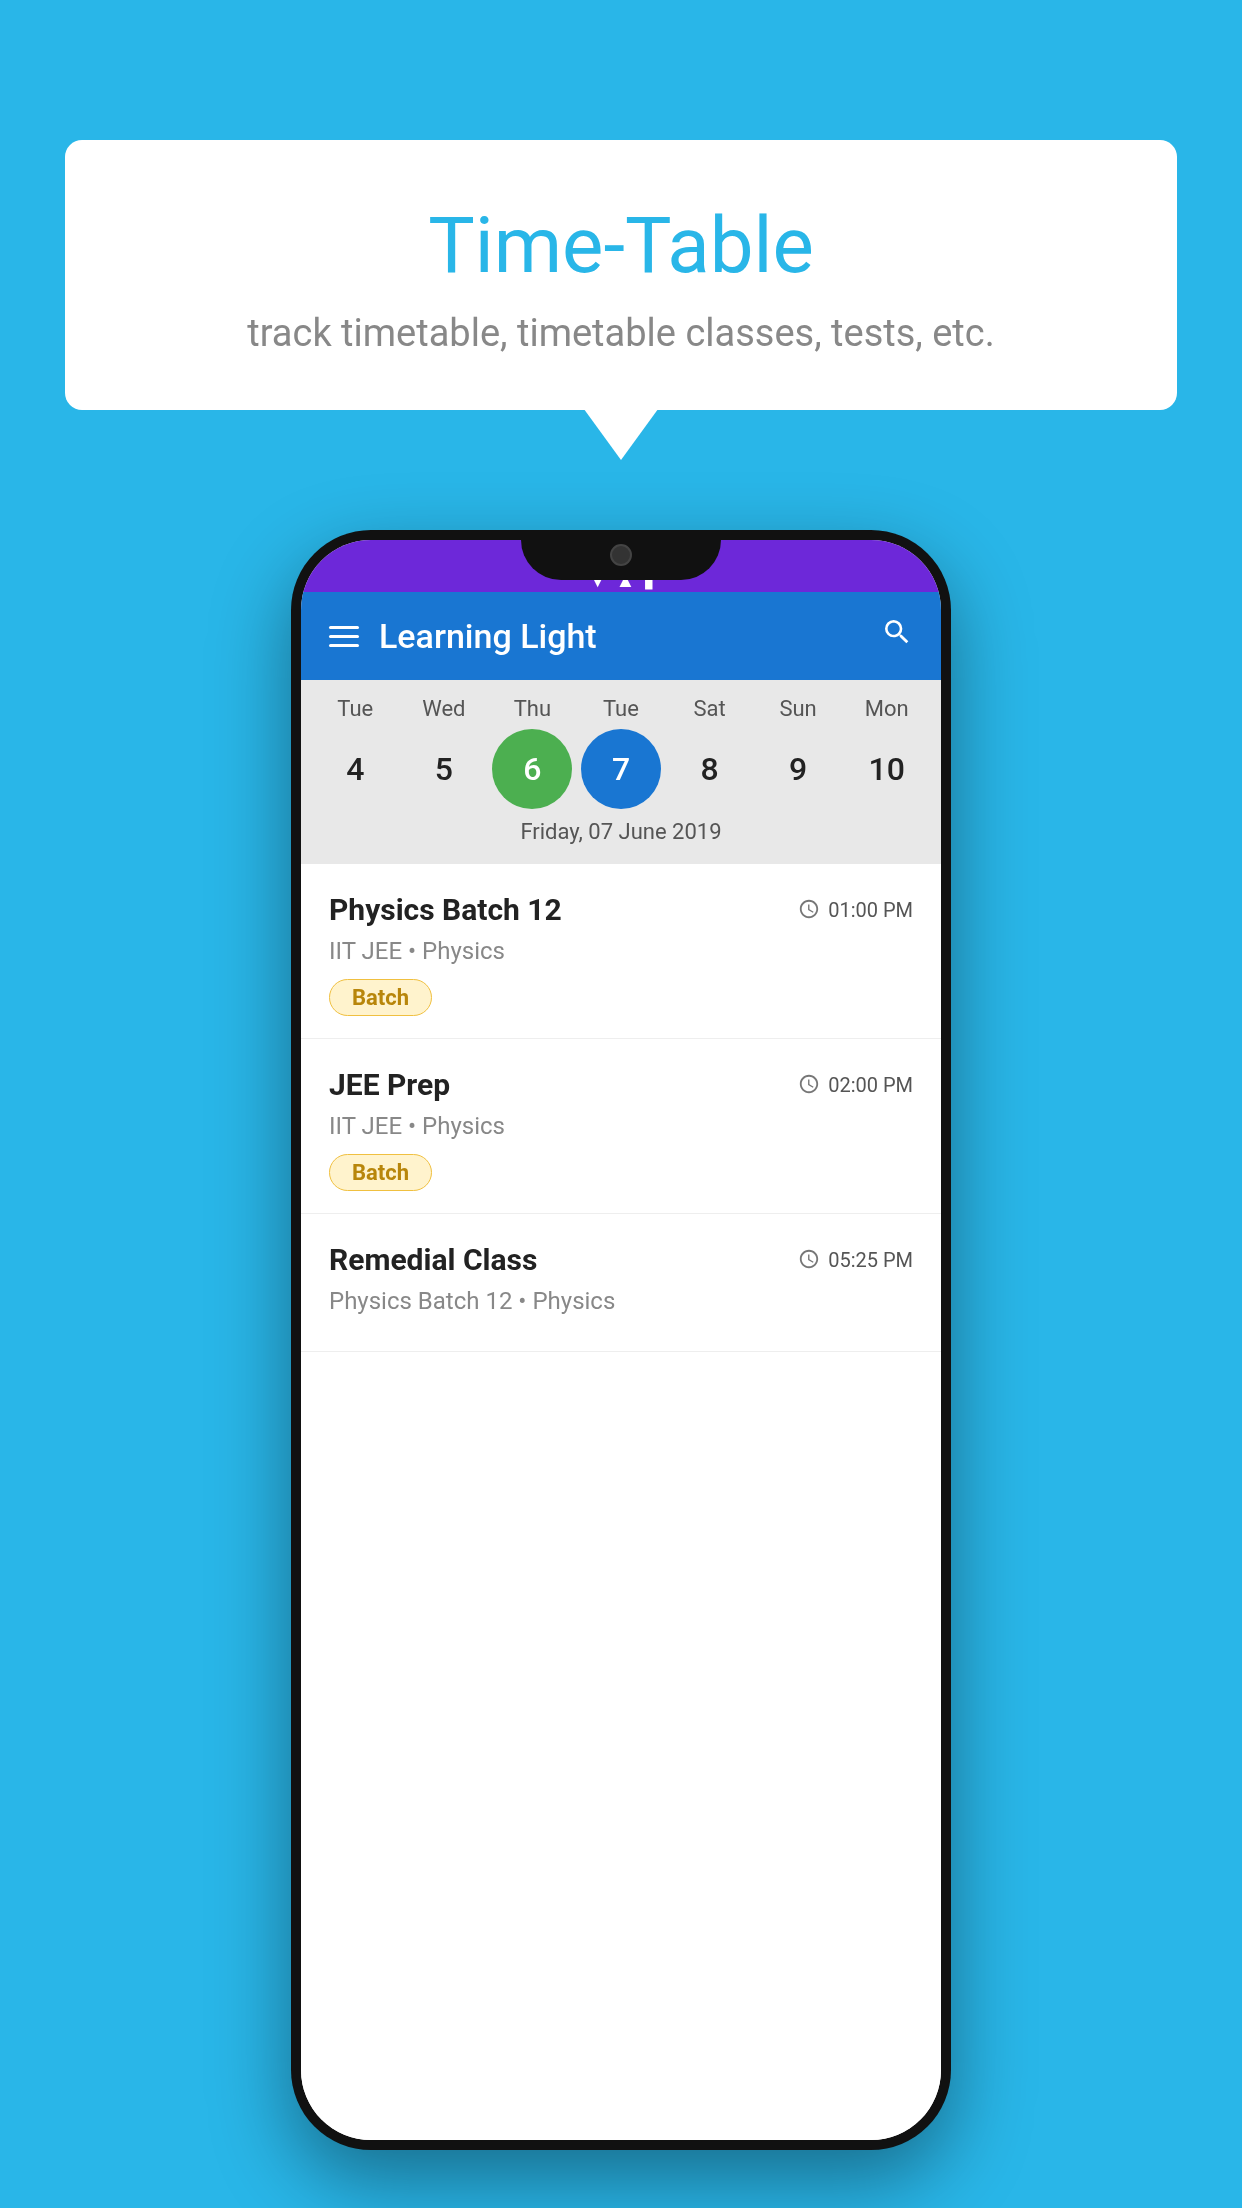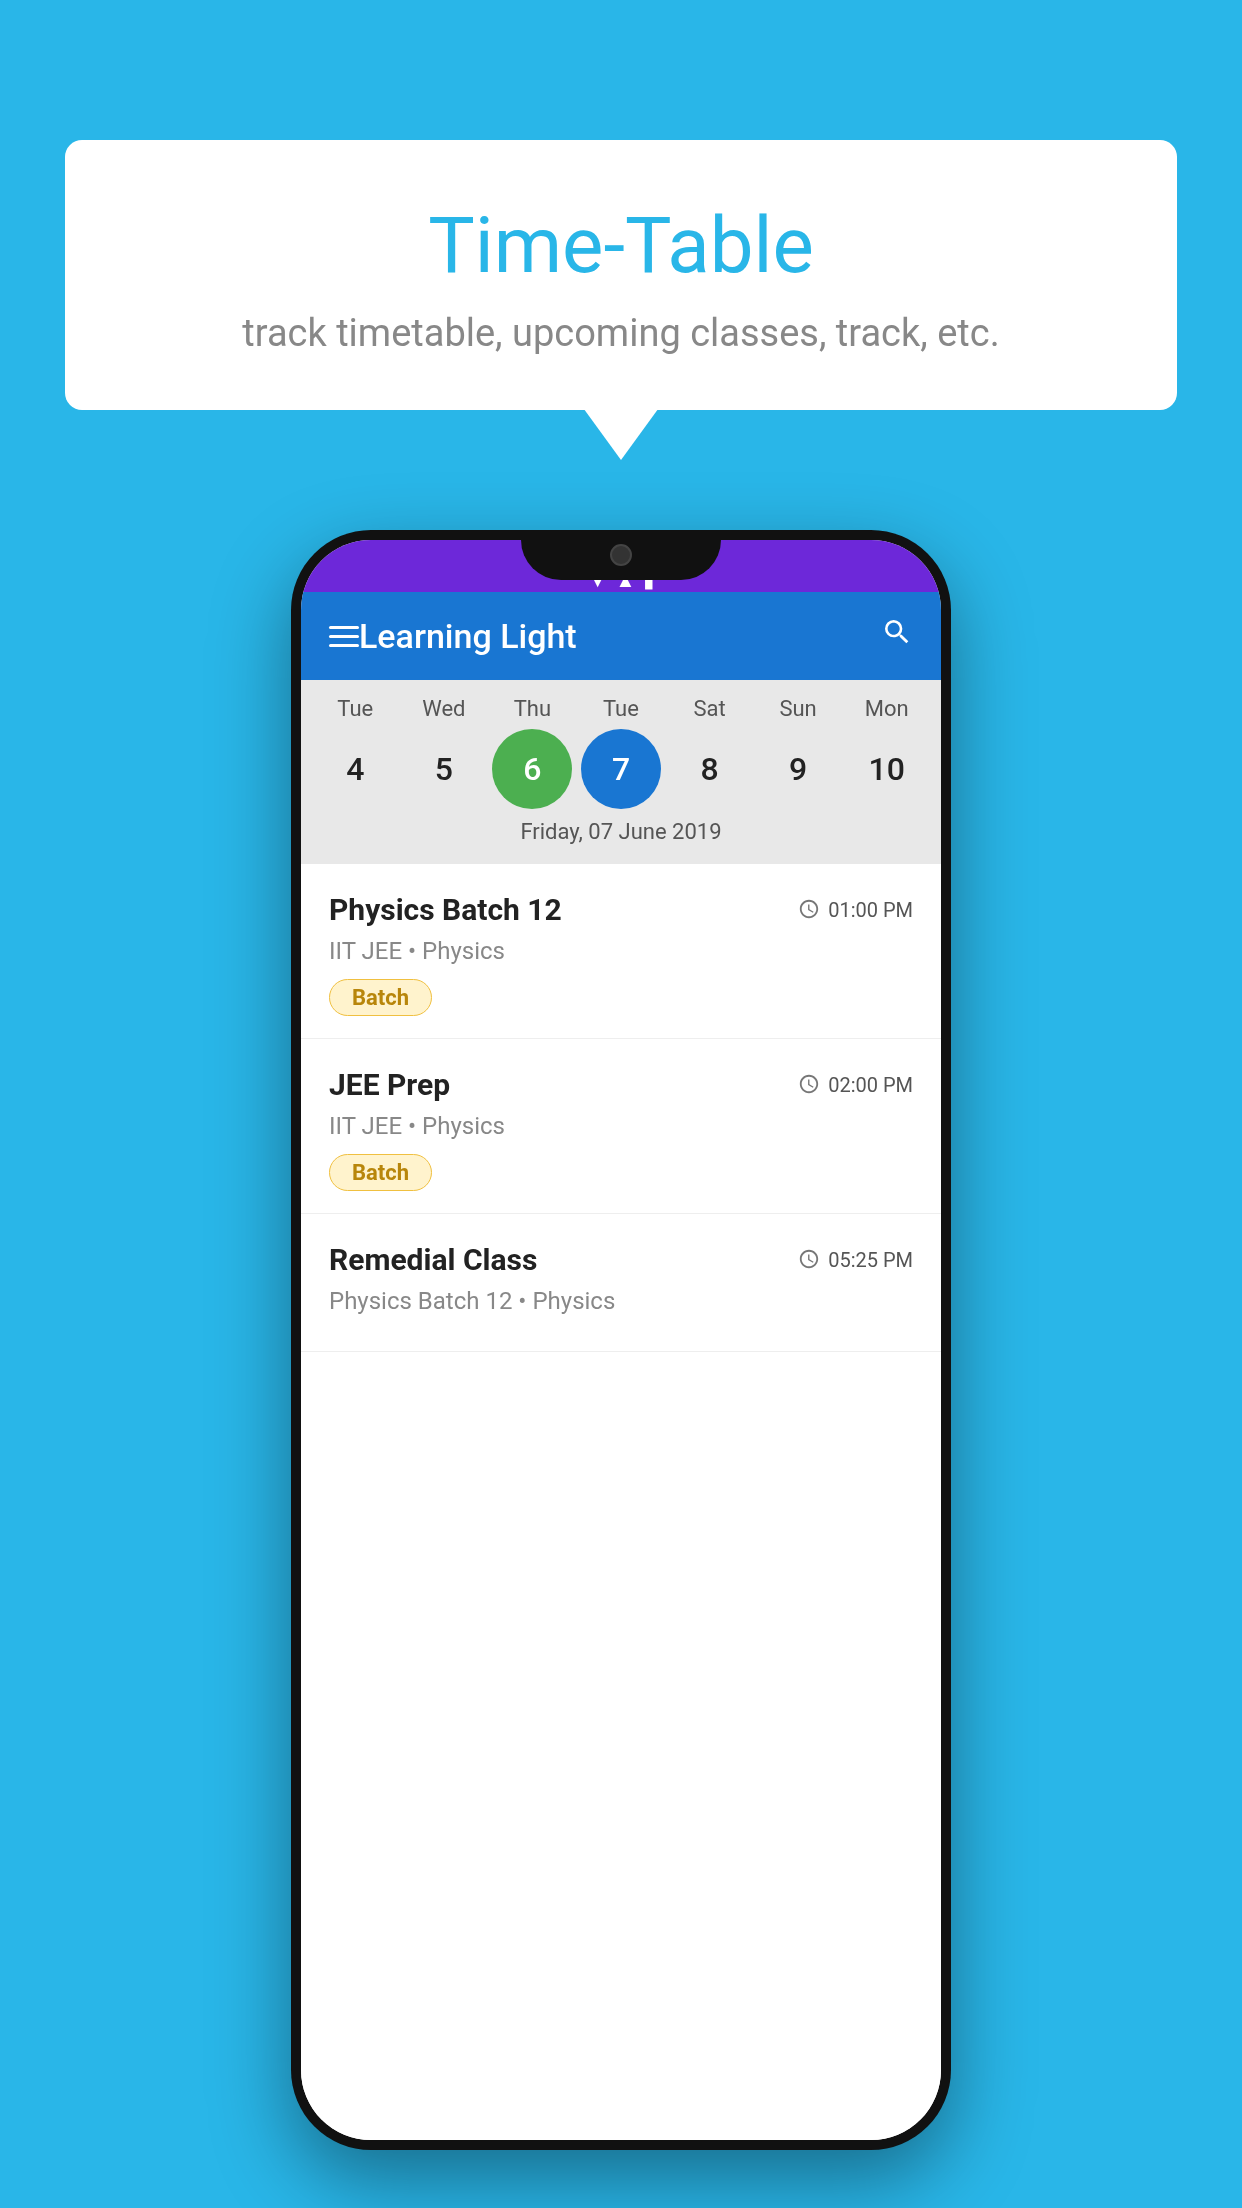--- a/index.html
+++ b/index.html
@@ -141,20 +141,21 @@
       height: 88px;
       display: flex;
       align-items: center;
       padding: 0 28px;
       justify-content: space-between;
     }
 
     .app-bar-left {
       display: flex;
       align-items: center;
+      gap: 20px;
     }
 
     .hamburger-icon {
       display: flex;
       flex-direction: column;
       gap: 6px;
       cursor: pointer;
     }
 
     .hamburger-icon span {
@@ -290,21 +291,21 @@
       flex-direction: column;
       height: 100%;
     }
   </style>
 </head>
 <body>
 
 <div class="speech-bubble-container">
   <div class="speech-bubble">
     <div class="bubble-title">Time-Table</div>
-    <div class="bubble-subtitle">track timetable, upcoming classes, track, etc.</div>
+    <div class="bubble-subtitle">track timetable, timetable classes, tests, etc.</div>
   </div>
 </div>
 
 <div class="phone-mockup">
 
   <div class="phone-notch">
     <div class="phone-camera"></div>
   </div>
 
   <div class="phone-screen">

